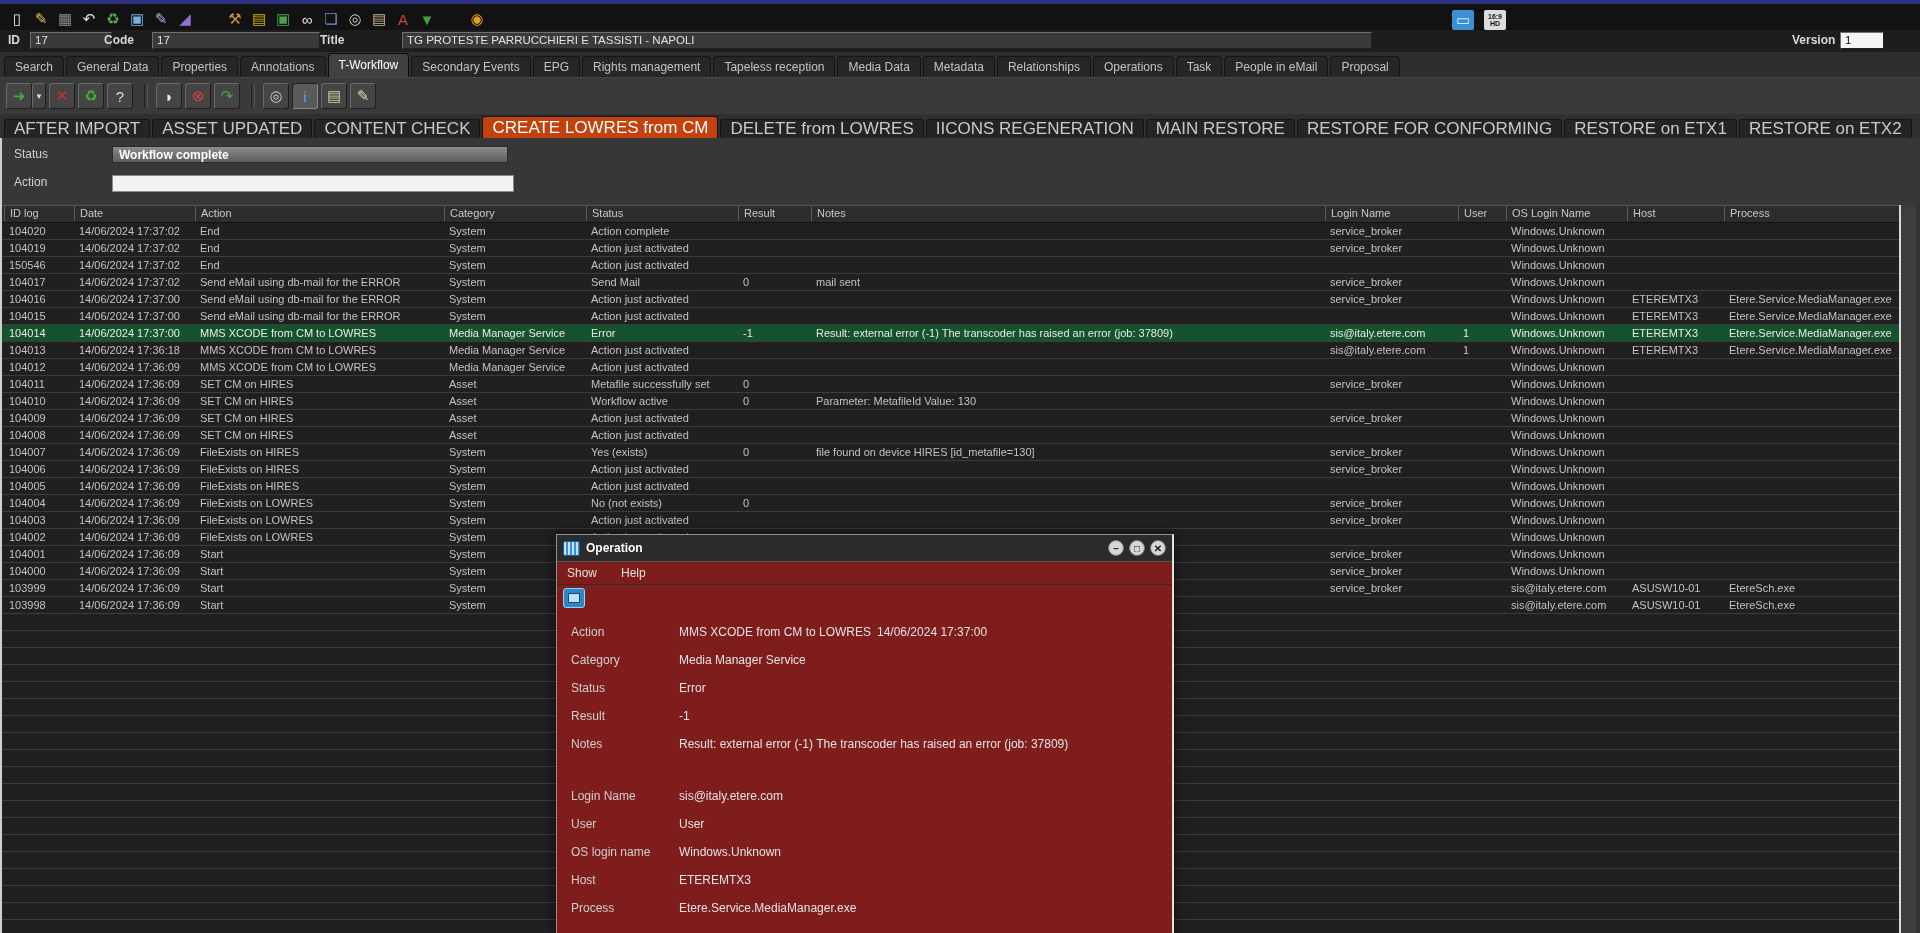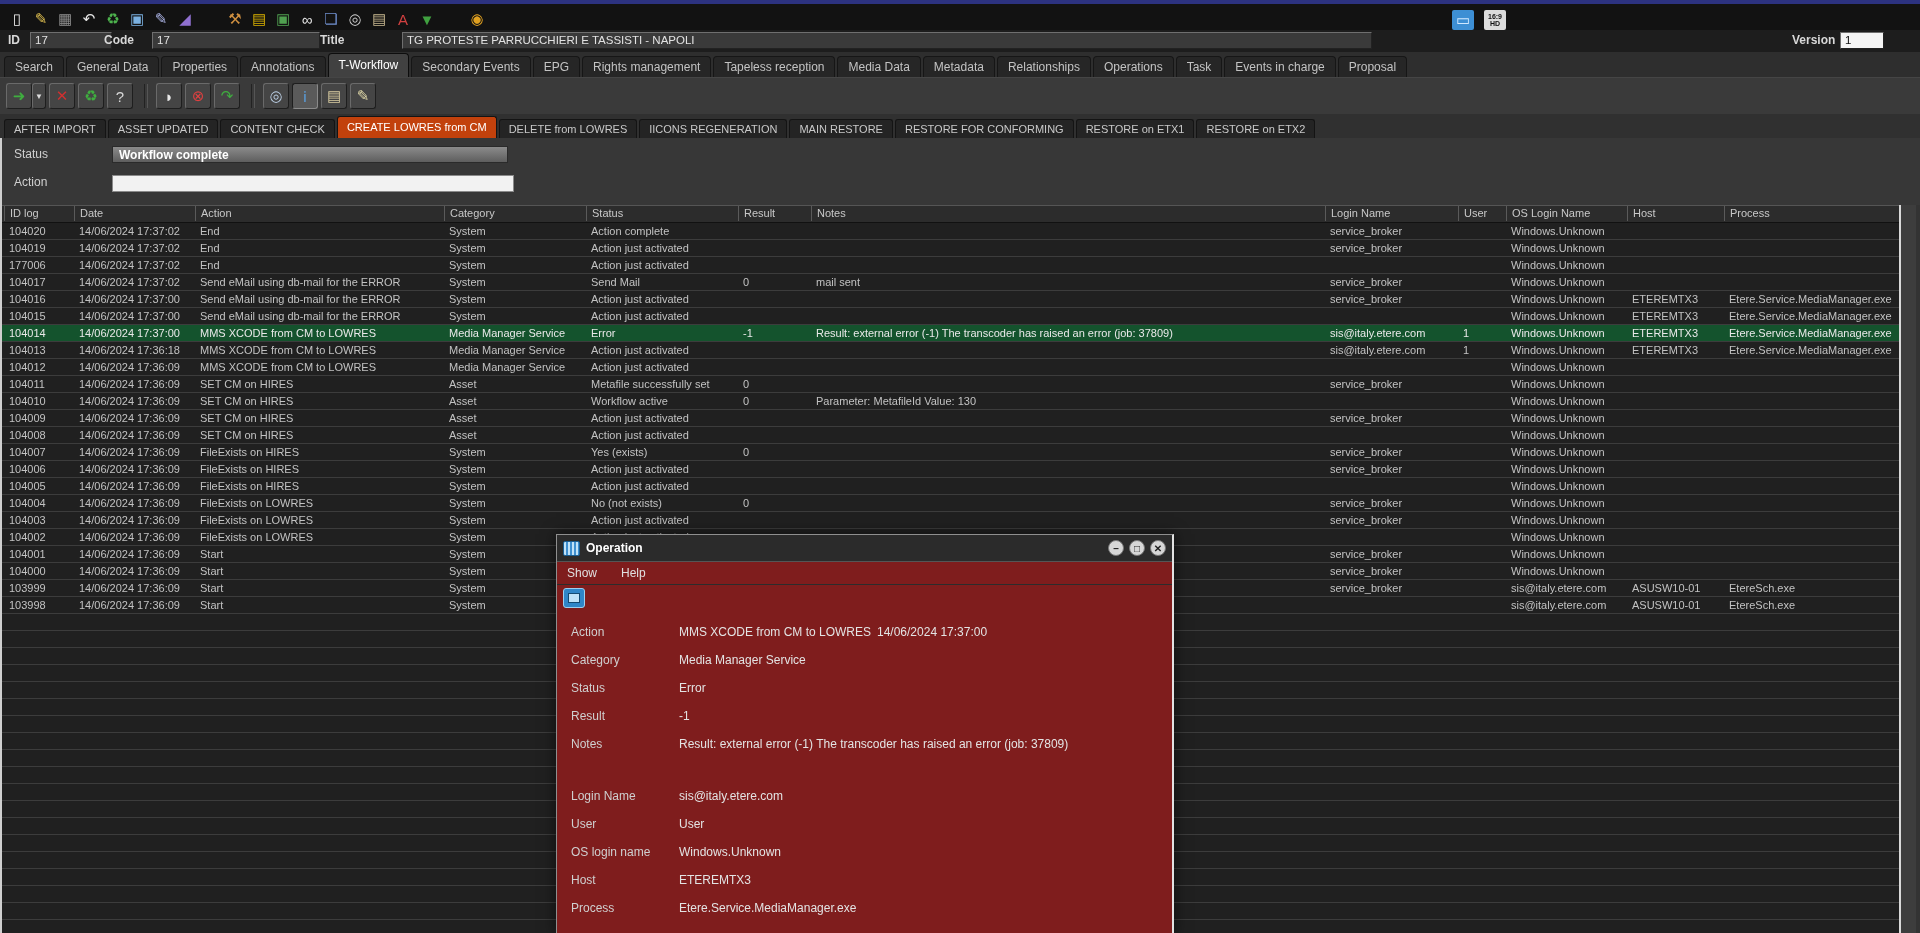--- a/index.html
+++ b/index.html
@@ -25,21 +25,21 @@
   .tab{height:20px;line-height:20px;padding:0 10px;margin-right:2px;font-size:12px;color:#c3c3c3;background:#262626;border:1px solid #161616;border-bottom:none;border-radius:4px 4px 0 0;white-space:nowrap;cursor:default}
   .tab.active{background:#414141;color:#ffffff;height:23px;line-height:23px;border-color:#0d0d0d}
   
   .tb2{position:absolute;left:0;top:78px;width:1920px;height:36px;background:#3a3a3a;display:flex;align-items:center;padding-left:6px;box-sizing:border-box}
   .wbtn{width:24px;height:24px;margin-right:3px;background:#454545;border:1px solid #6a6a6a;border-right-color:#1e1e1e;border-bottom-color:#1e1e1e;border-radius:3px;display:flex;align-items:center;justify-content:center;font-size:15px;cursor:default}
   .wbtn.pressed{background:#5a5a5a;border:1px solid #1e1e1e;border-right-color:#8a8a8a;border-bottom-color:#8a8a8a}
   .wbtn.drop{width:12px;font-size:8px;color:#ddd;margin-left:-3px}
   .vsep{width:2px;height:24px;margin:0 8px;border-left:1px solid #222;border-right:1px solid #555}
   
   .subtabs{position:absolute;left:0;top:114px;width:1920px;height:24px;background:#303030;display:flex;align-items:flex-end;padding-left:4px;box-sizing:border-box}
-  .stab{height:18px;line-height:18px;padding:0 9px;margin-right:2px;font-size:11px;color:#c9c9c9;background:#242424;border:1px solid #141414;border-bottom:none;border-radius:3px 3px 0 0;white-space:nowrap;cursor:default}
+  .stab{height:18px;line-height:18px;padding:0 9px;margin-right:2px;font-size:17px;color:#c9c9c9;background:#242424;border:1px solid #141414;border-bottom:none;border-radius:3px 3px 0 0;white-space:nowrap;cursor:default}
   .stab.active{background:#c2410c;color:#fff;height:21px;line-height:21px}
   
   .formarea{position:absolute;left:0;top:138px;width:1920px;height:67px;background:#373737;border-left:2px solid #cfcfcf}
   .plabel{position:absolute;left:12px;font-size:12px;color:#d0d0d0}
   .statusbar{position:absolute;left:110px;top:8px;width:396px;height:17px;background:linear-gradient(#8b8b8b,#5e5e5e);border:1px solid #2a2a2a;color:#ffffff;font-weight:bold;font-size:12px;line-height:17px;padding-left:6px;box-sizing:border-box}
   .actioninput{position:absolute;left:110px;top:37px;width:396px;height:15px;background:#f2f2f2;border:1px solid #8a8a8a;font-size:11px;color:#222;line-height:15px;padding-left:4px}
   
   .tablewrap{position:absolute;left:0;top:205px;width:1916px;height:728px;background:#2a2a2a;border-left:2px solid #cfcfcf;box-sizing:border-box}
   .thead{position:relative;height:16px;background:#2c2c2c;border-top:1px solid #555;border-bottom:1px solid #111}
   .hcell{position:absolute;top:0;height:15px;line-height:15px;font-size:11px;color:#c8c8c8;padding-left:5px;box-sizing:border-box;border-left:1px solid #5a5a5a;white-space:nowrap;overflow:hidden;cursor:default}
@@ -128,21 +128,21 @@
     <div class="tab active">T-Workflow</div>
     <div class="tab">Secondary Events</div>
     <div class="tab">EPG</div>
     <div class="tab">Rights management</div>
     <div class="tab">Tapeless reception</div>
     <div class="tab">Media Data</div>
     <div class="tab">Metadata</div>
     <div class="tab">Relationships</div>
     <div class="tab">Operations</div>
     <div class="tab">Task</div>
-    <div class="tab">Events in charge</div>
+    <div class="tab">People in eMail</div>
     <div class="tab">Proposal</div>
   </div>
 
 <div class="tb2" id="tb2">
     <div class="wbtn" style="color: rgb(63, 174, 63);">➜</div>
     <div class="wbtn drop">▼</div>
     <div class="wbtn" style="color: rgb(208, 48, 48);">✕</div>
     <div class="wbtn" style="color: rgb(63, 174, 63);">♻</div>
     <div class="wbtn" style="color: rgb(216, 216, 216);">?</div>
     <div class="vsep"></div>
@@ -204,21 +204,21 @@
       <div class="trow">
         <div class="tcell c0">104019</div>
         <div class="tcell c1">14/06/2024 17:37:02</div>
         <div class="tcell c2">End</div>
         <div class="tcell c3">System</div>
         <div class="tcell c4">Action just activated</div>
         <div class="tcell c7">service_broker</div>
         <div class="tcell c9">Windows.Unknown</div>
       </div>
       <div class="trow">
-        <div class="tcell c0">177006</div>
+        <div class="tcell c0">150546</div>
         <div class="tcell c1">14/06/2024 17:37:02</div>
         <div class="tcell c2">End</div>
         <div class="tcell c3">System</div>
         <div class="tcell c4">Action just activated</div>
         <div class="tcell c9">Windows.Unknown</div>
       </div>
       <div class="trow">
         <div class="tcell c0">104017</div>
         <div class="tcell c1">14/06/2024 17:37:02</div>
         <div class="tcell c2">Send eMail using db-mail for the ERROR</div>
@@ -321,20 +321,21 @@
         <div class="tcell c4">Action just activated</div>
         <div class="tcell c9">Windows.Unknown</div>
       </div>
       <div class="trow">
         <div class="tcell c0">104007</div>
         <div class="tcell c1">14/06/2024 17:36:09</div>
         <div class="tcell c2">FileExists on HIRES</div>
         <div class="tcell c3">System</div>
         <div class="tcell c4">Yes (exists)</div>
         <div class="tcell c5">0</div>
+        <div class="tcell c6">file found on device HIRES [id_metafile=130]</div>
         <div class="tcell c7">service_broker</div>
         <div class="tcell c9">Windows.Unknown</div>
       </div>
       <div class="trow">
         <div class="tcell c0">104006</div>
         <div class="tcell c1">14/06/2024 17:36:09</div>
         <div class="tcell c2">FileExists on HIRES</div>
         <div class="tcell c3">System</div>
         <div class="tcell c4">Action just activated</div>
         <div class="tcell c7">service_broker</div>

